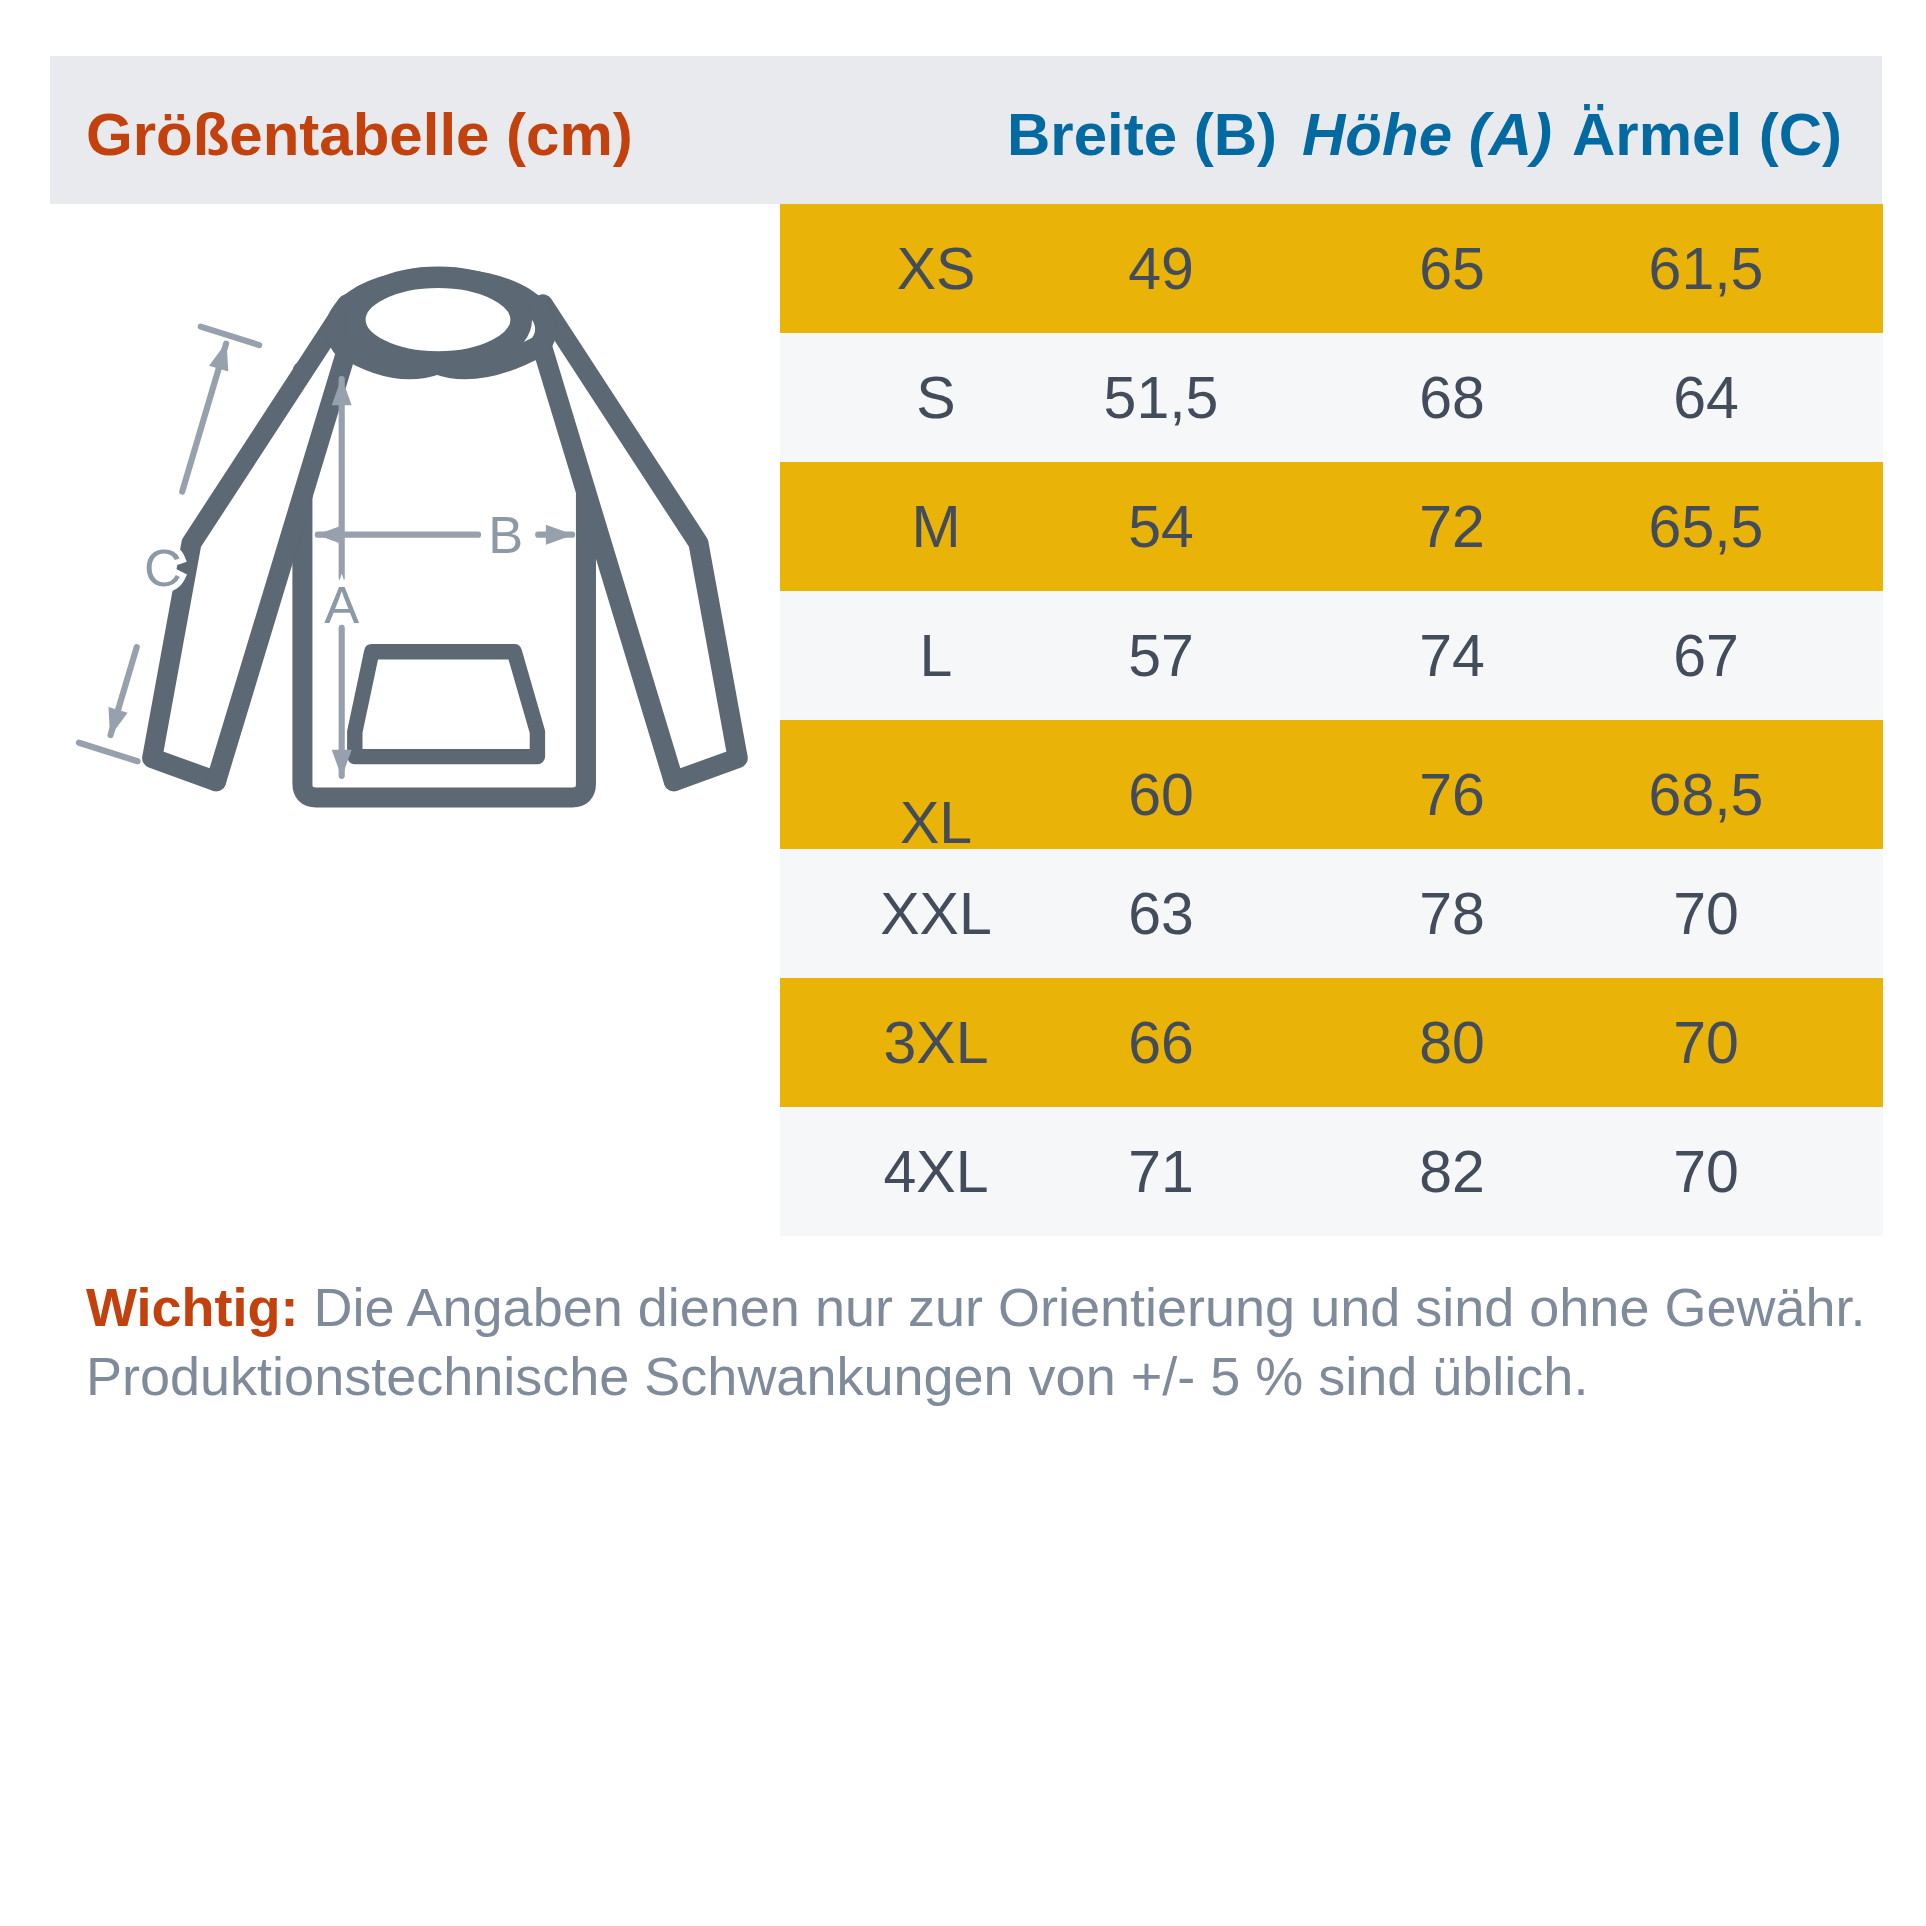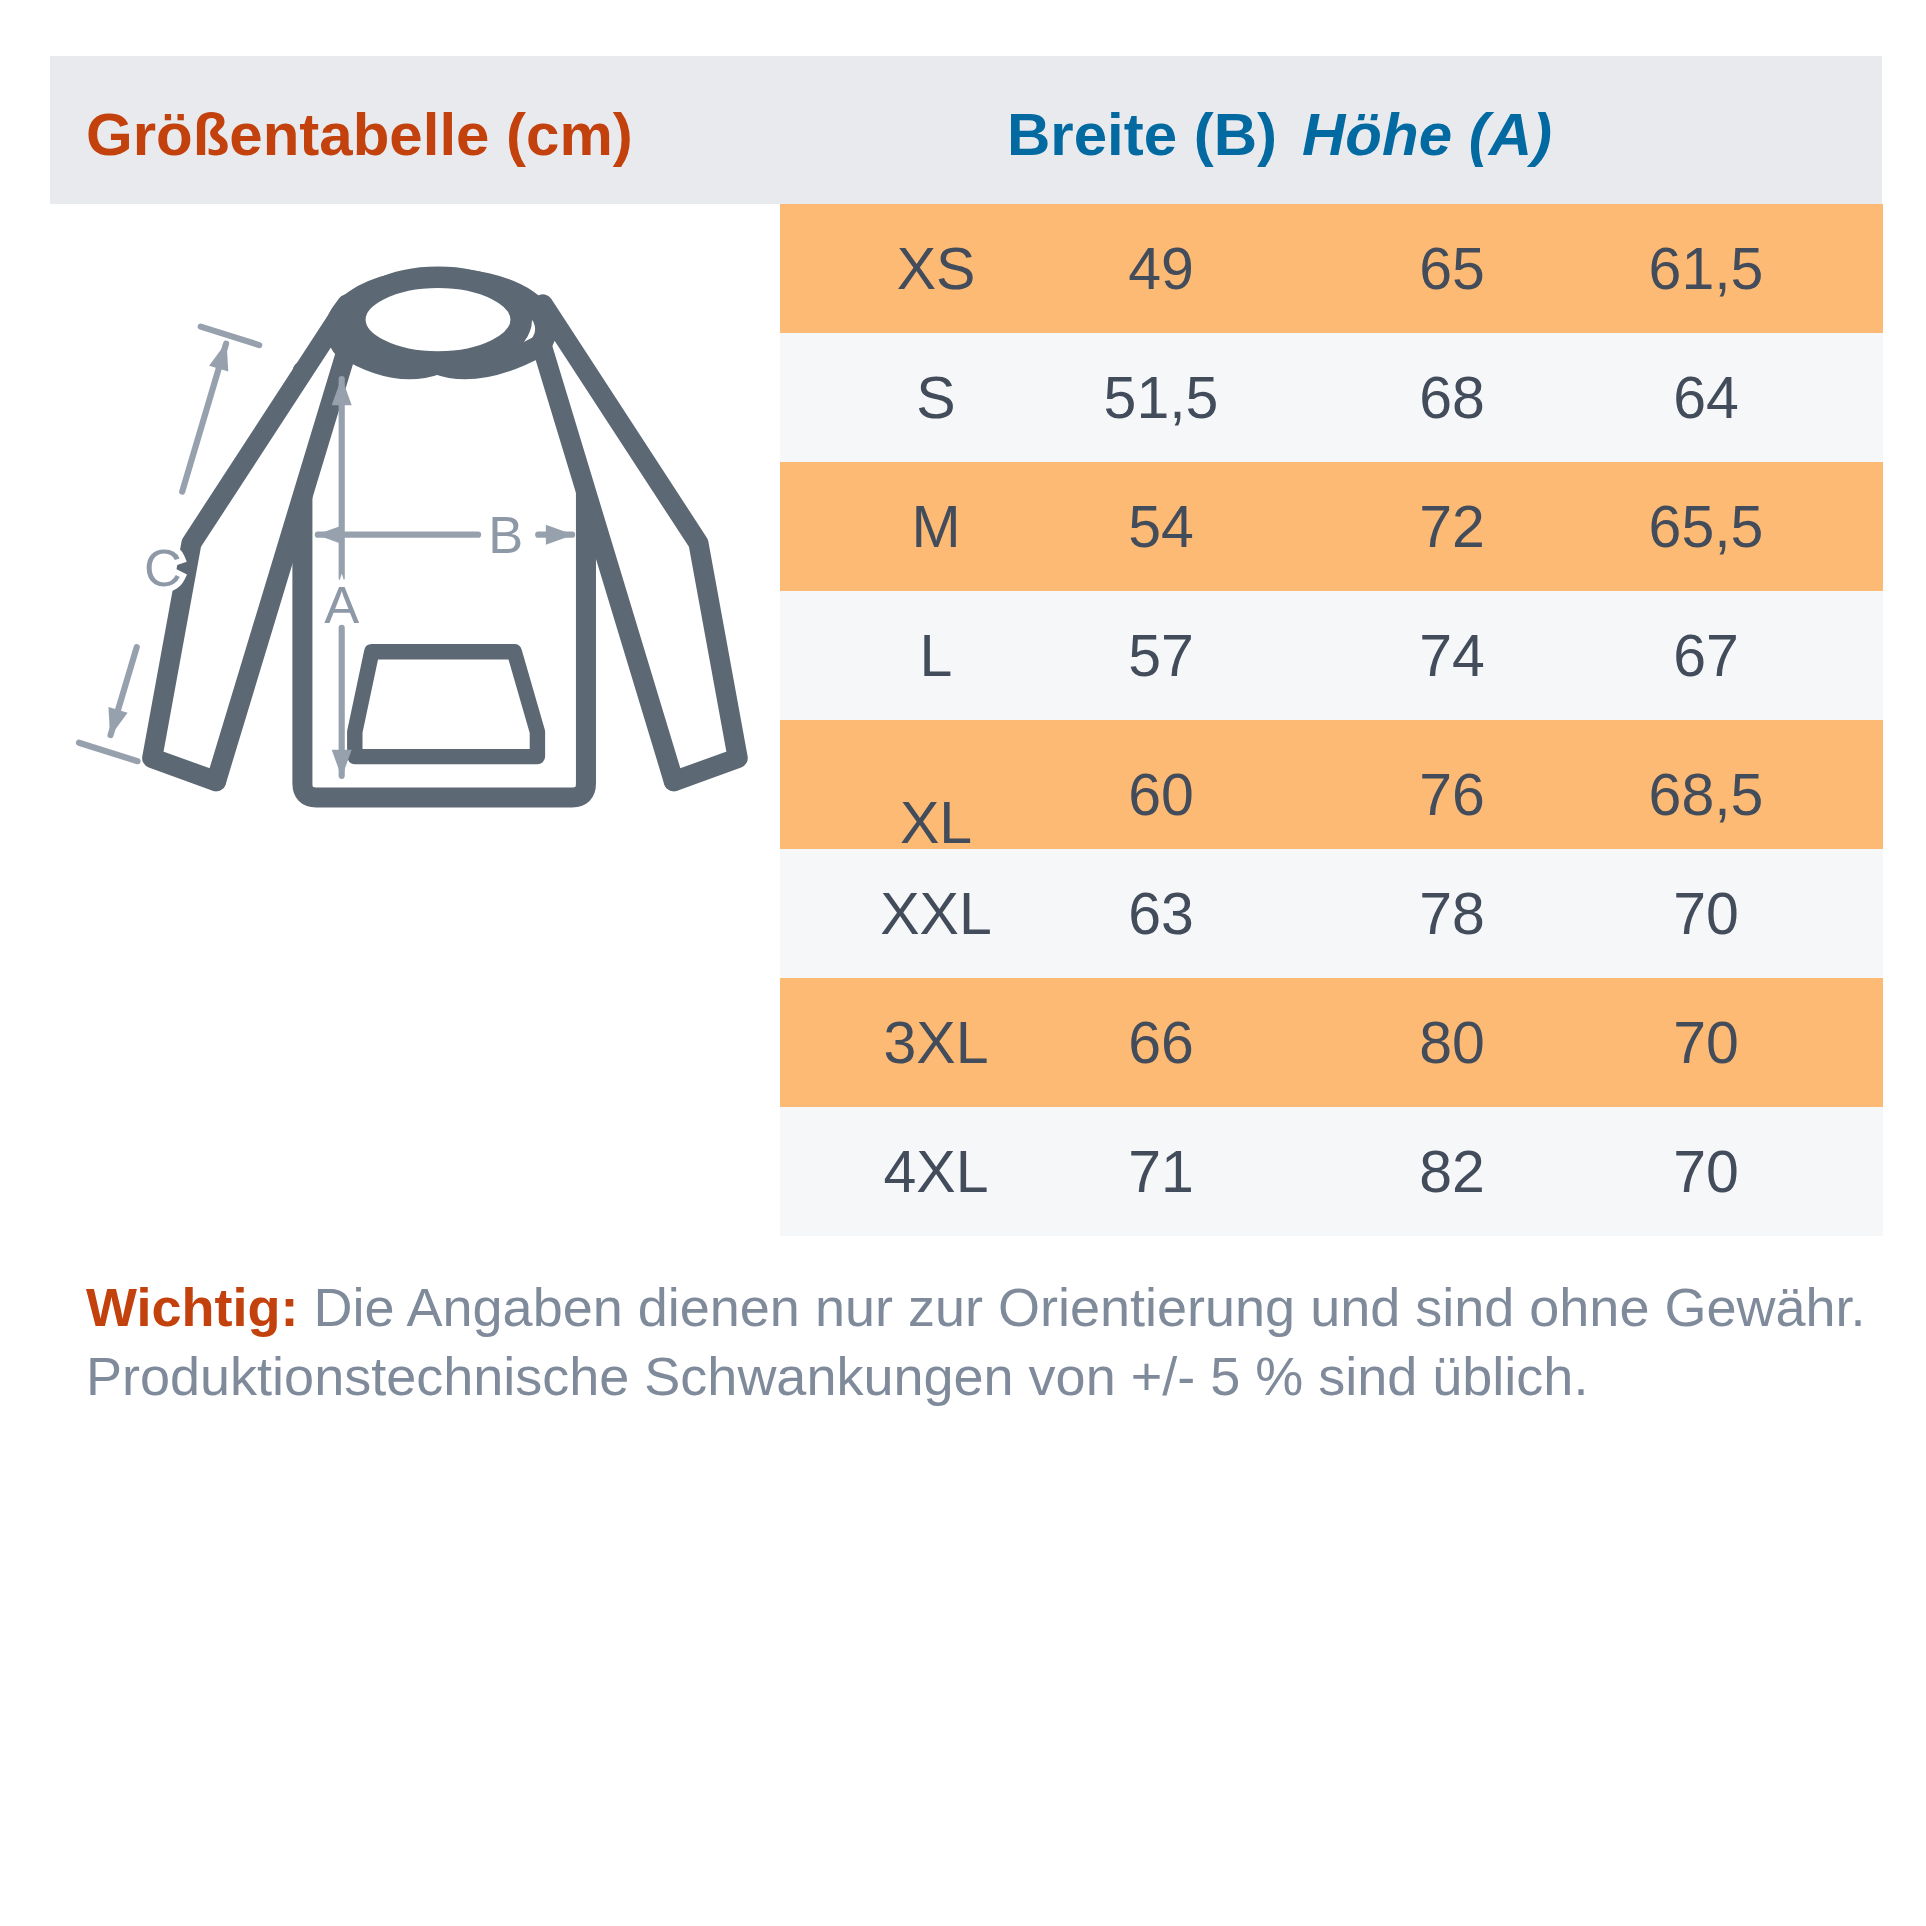--- a/index.html
+++ b/index.html
@@ -18,21 +18,21 @@
   }
   .col-label{
     position:absolute;top:50%;transform:translate(-50%,-44%);
     font-size:60px;font-weight:bold;color:#0369a1;white-space:nowrap;
   }
   .col-label.c-b{left:1092px;}
   .col-label.c-a{left:1377px;font-style:italic;}
   .col-label.c-c{left:1657px;}
   
   .rows{position:absolute;left:780px;top:204px;width:1103px;}
-  .trow{position:relative;height:129px;background:#fdba74;}
+  .trow{position:relative;height:129px;background:#eab308;}
   .trow.alt{background:#f5f7f9;}
   .cell{
     position:absolute;top:50%;transform:translate(-50%,-50%);
     font-size:59px;color:#424c5b;white-space:nowrap;
   }
   .cell.size{left:156px;}
   .cell.vb{left:381px;}
   .cell.va{left:672px;}
   .cell.vc{left:926px;}
   
@@ -50,20 +50,21 @@
 </style>
 </head>
 <body>
 
 <div class="canvas">
 
   <div class="header-band">
     <div class="chart-title">Größentabelle (cm)</div>
     <div class="col-label c-b">Breite (B)</div>
     <div class="col-label c-a">Höhe (A)</div>
+    <div class="col-label c-c">Ärmel (C)</div>
   </div>
 
   <div class="diagram">
     <svg viewBox="0 0 950 820" xmlns="http://www.w3.org/2000/svg">
       <defs>
         <marker id="ah" viewBox="0 0 40 30" markerWidth="40" markerHeight="30" refX="36" refY="15" orient="auto-start-reverse" markerUnits="userSpaceOnUse">
           <path d="M2 2 L38 15 L2 28 Z" fill="#97a1ae"></path>
         </marker>
       </defs>
 

